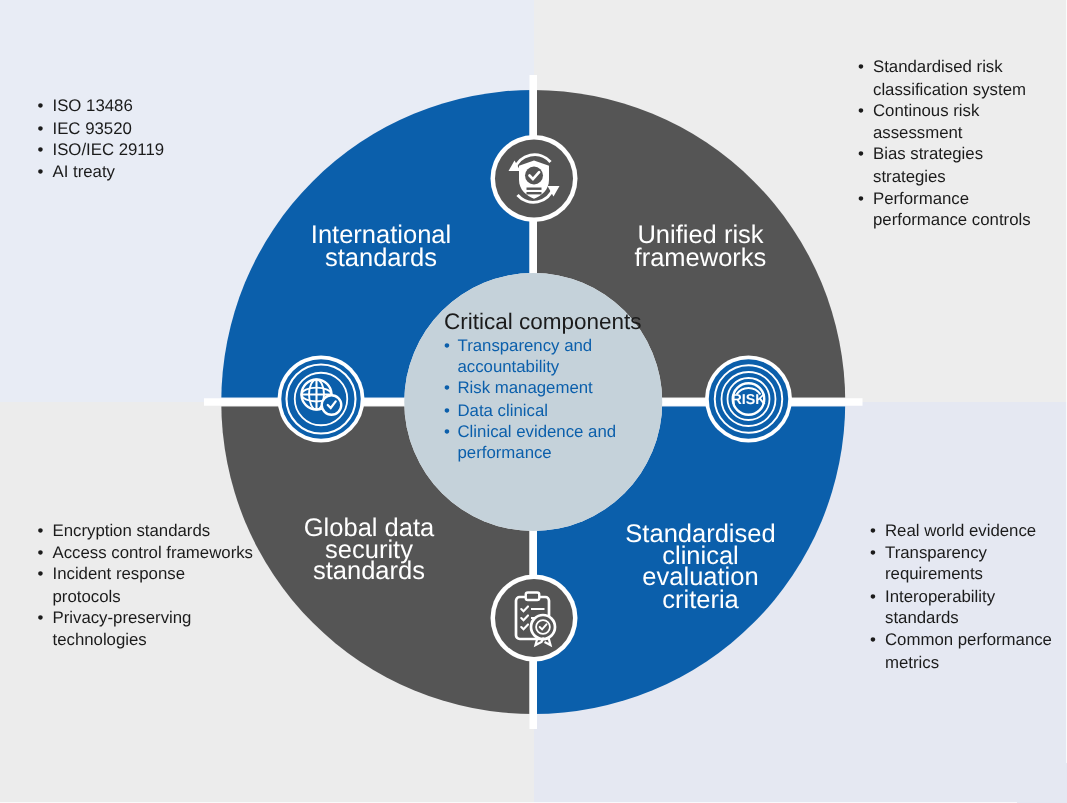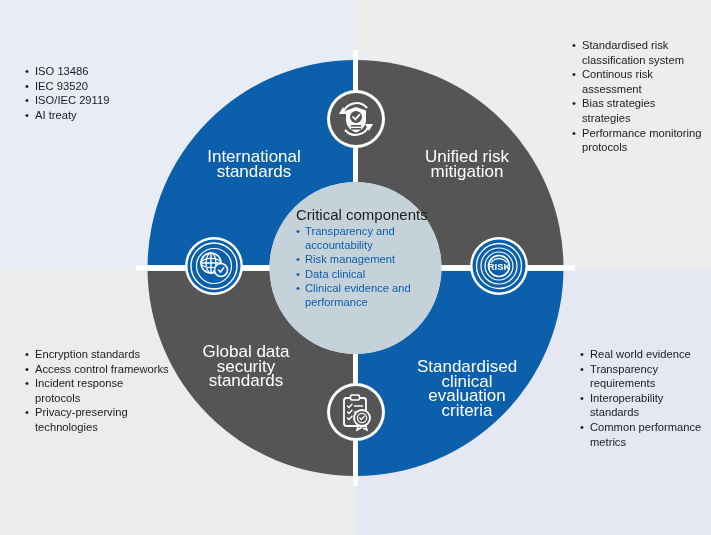--- a/index.html
+++ b/index.html
@@ -26,21 +26,21 @@
     position:absolute;
     color:#ffffff;
     font-size:17px;
     line-height:14.5px;
     text-align:center;
     width:120px;
   }
   .seg-intl{left:194px;top:150px;}
   .seg-risk{left:407px;top:150px;}
   .seg-data{left:186px;top:345px;}
-  .seg-clin{left:407px;top:360px;}
+  .seg-clin{left:407px;top:349px;}
 
   
   .core-text{
     position:absolute;
     left:296px;top:208px;width:132px;
   }
   .core-title{
     color:#1b1b1b;font-size:15px;line-height:14px;margin-bottom:2px;
   }
   .core-list{margin:0;padding:0;list-style:none;}
@@ -99,21 +99,21 @@
       <rect x="358" y="271" width="209" height="208" fill="#0b5fab"></rect>
     </g>
 
     <line x1="355.5" y1="50" x2="355.5" y2="486" stroke="#ffffff" stroke-width="5"></line>
     <line x1="136" y1="268" x2="575" y2="268" stroke="#ffffff" stroke-width="5"></line>
 
     <circle cx="355.5" cy="268" r="86" fill="#c5d2da"></circle>
   </svg>
 
   <div class="seg-label seg-intl">International standards</div>
-  <div class="seg-label seg-risk">Unified risk mitigation</div>
+  <div class="seg-label seg-risk">Unified risk frameworks</div>
   <div class="seg-label seg-data">Global data security standards</div>
   <div class="seg-label seg-clin">Standardised clinical evaluation criteria</div>
 
   <div class="core-text">
     <div class="core-title">Critical components</div>
     <ul class="core-list">
         <li>Transparency and accountability</li>
         <li>Risk management</li>
         <li>Data clinical</li>
         <li>Clinical evidence and performance</li>
@@ -123,21 +123,21 @@
   <ul class="outer-list list-tl">
       <li>ISO 13486</li>
       <li>IEC 93520</li>
       <li>ISO/IEC 29119</li>
       <li>AI treaty</li>
     </ul>
   <ul class="outer-list list-tr">
       <li>Standardised risk classification system</li>
       <li>Continous risk assessment</li>
       <li>Bias strategies strategies</li>
-      <li>Performance monitoring protocols</li>
+      <li>Performance performance controls</li>
     </ul>
   <ul class="outer-list list-bl">
       <li>Encryption standards</li>
       <li>Access control frameworks</li>
       <li>Incident response protocols</li>
       <li>Privacy-preserving technologies</li>
     </ul>
   <ul class="outer-list list-br">
       <li>Real world evidence</li>
       <li>Transparency requirements</li>

